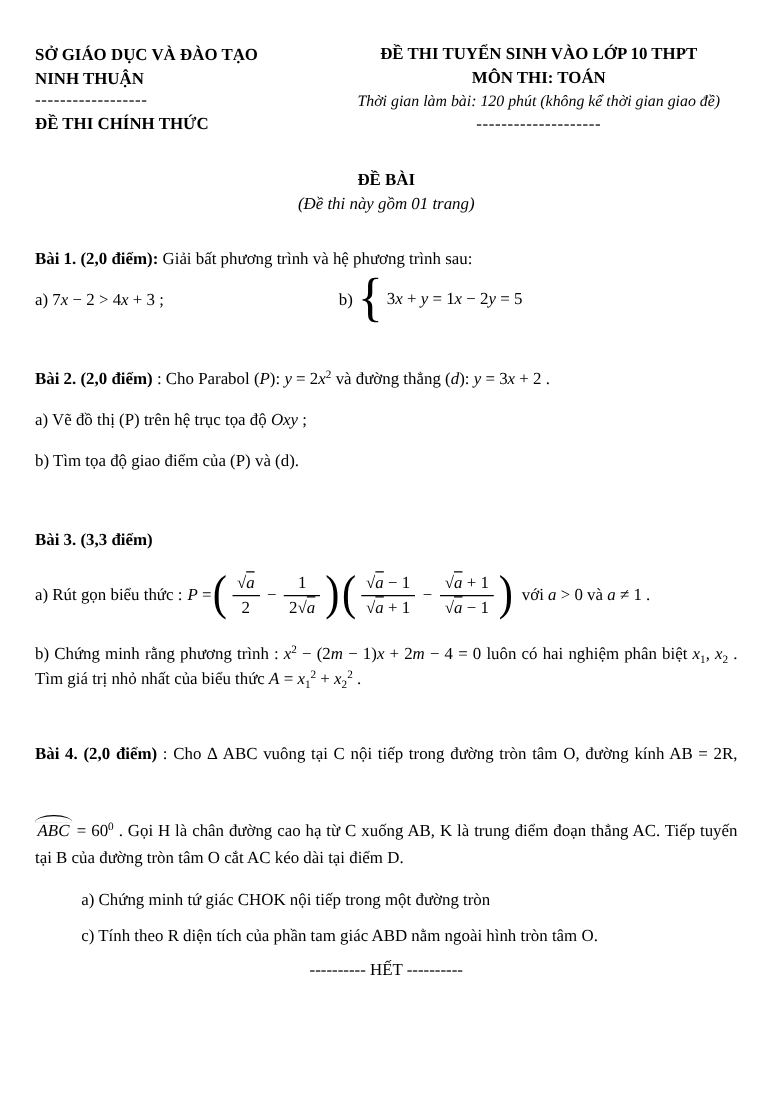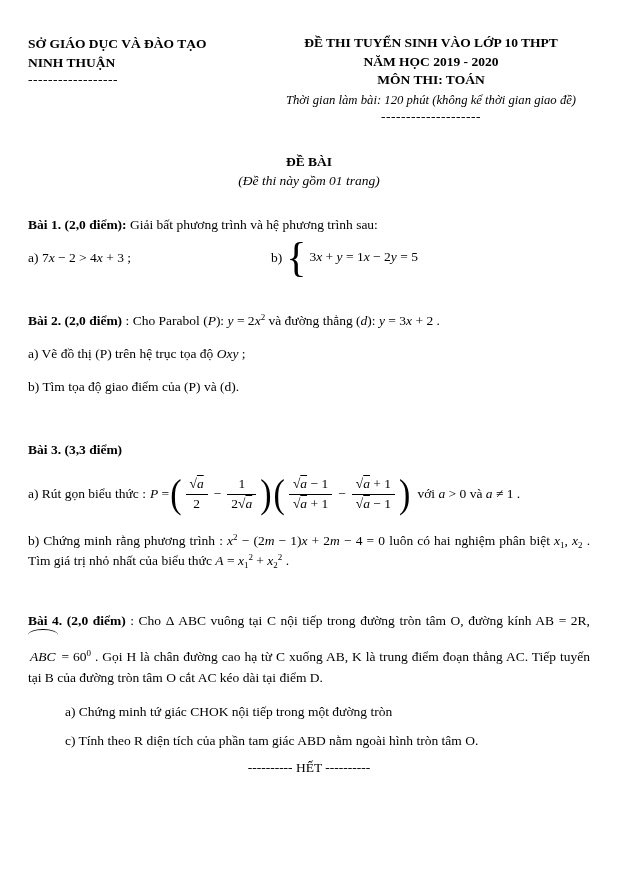--- a/index.html
+++ b/index.html
@@ -54,43 +54,43 @@
   .formula-row > span { flex: 0 0 auto; }
   .paren { font-size: 34px; font-weight: 400; line-height: 1; display: inline-block; transform: scaleY(1.15); margin: 0 1px; }
   .frac { display: inline-flex; flex-direction: column; text-align: center; margin: 0 3px; line-height: 1.25; }
   .frac .num { border-bottom: 1px solid #000; padding: 0 4px 1px 4px; }
   .frac .den { padding: 1px 4px 0 4px; }
   .op { margin: 0 3px; }
   .lead { margin-right: 4px; }
   .tail { margin-left: 6px; }
 
   
-  .hat { position: relative; display: inline-block; padding: 16px 2px 0 2px; }
+  .hat { position: relative; display: inline-block; padding: 1px 2px 0 2px; margin-top: 41px; }
   .hat::before {
     content: ""; position: absolute; left: 0; right: 0; top: -2px; height: 5px;
     border-top: 1.2px solid #000;
     border-radius: 50% 50% 0 0 / 100% 100% 0 0;
   }
 
   .end-line { text-align: center; margin-top: 7px; }
 </style>
 </head>
 <body>
 
 <div class="page">
 
   <div class="header">
     <div class="h-left">
       <div class="bold">SỞ GIÁO DỤC VÀ ĐÀO TẠO</div>
       <div class="bold">NINH THUẬN</div>
       <div class="dashes">------------------</div>
+      <div class="bold">ĐỀ THI CHÍNH THỨC</div>
     </div>
     <div class="h-right">
       <div class="bold">ĐỀ THI TUYỂN SINH VÀO LỚP 10 THPT</div>
-      <div class="bold">NĂM HỌC 2019 - 2020</div>
       <div class="bold">MÔN THI: TOÁN</div>
       <div class="duration">Thời gian làm bài: 120 phút (không kể thời gian giao đề)</div>
       <div class="dashes">--------------------</div>
     </div>
   </div>
 
   <div class="doc-title">
     <div class="bold">ĐỀ BÀI</div>
     <div class="italic">(Đề thi này gồm 01 trang)</div>
   </div>

